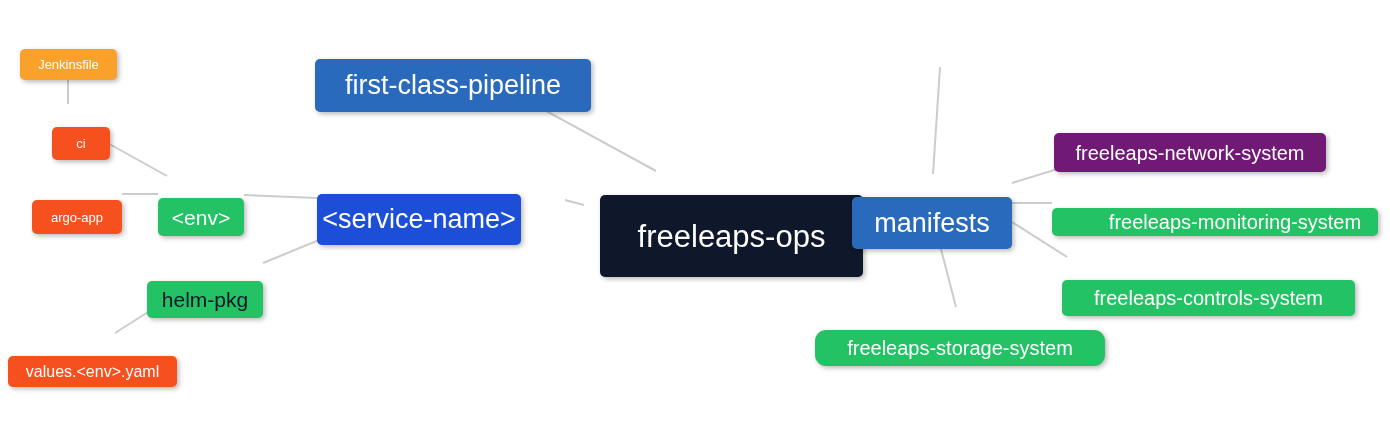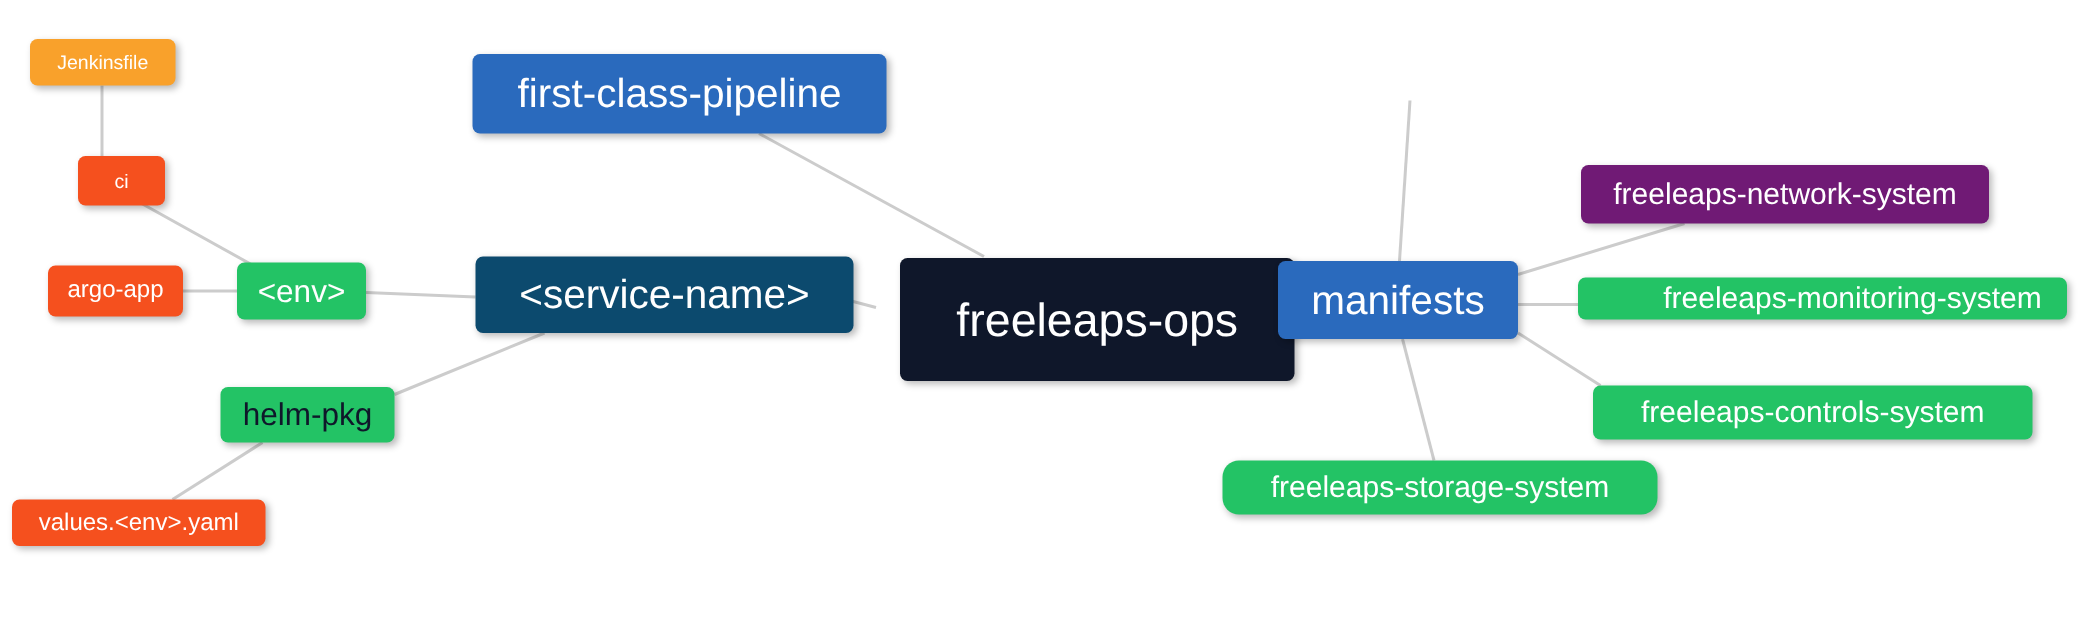--- a/index.html
+++ b/index.html
@@ -29,20 +29,21 @@
     align-items: center;
     justify-content: center;
     color: #ffffff;
     border-radius: 5px;
     box-shadow: 2px 2px 5px rgba(0,0,0,0.28);
     white-space: nowrap;
     z-index: 1;
     cursor: default;
     line-height: 1;
     box-sizing: border-box;
+    margin-top: 23px;
   }
 </style>
 </head>
 <body>
 
 <div id="canvas">
   <svg id="edge-layer" xmlns="http://www.w3.org/2000/svg" viewBox="0 0 1390 421">
       <line x1="68" y1="57" x2="68" y2="104" stroke="#cccccc" stroke-width="2"></line>
       <line x1="86" y1="131" x2="167" y2="176" stroke="#cccccc" stroke-width="2"></line>
       <line x1="122" y1="194" x2="158" y2="194" stroke="#cccccc" stroke-width="2"></line>
@@ -53,25 +54,25 @@
       <line x1="565" y1="200" x2="584" y2="205" stroke="#cccccc" stroke-width="2"></line>
       <line x1="847" y1="205" x2="852" y2="200" stroke="#cccccc" stroke-width="2"></line>
       <line x1="933" y1="174" x2="940" y2="67" stroke="#cccccc" stroke-width="2"></line>
       <line x1="1012" y1="183" x2="1123" y2="149" stroke="#cccccc" stroke-width="2"></line>
       <line x1="1012" y1="203" x2="1052" y2="203" stroke="#cccccc" stroke-width="2"></line>
       <line x1="1012" y1="222" x2="1067" y2="257" stroke="#cccccc" stroke-width="2"></line>
       <line x1="935" y1="226" x2="956" y2="307" stroke="#cccccc" stroke-width="2"></line>
     </svg>
 <div class="node" style="left: 20px; top: 26px; width: 97px; height: 31px; font-size: 13px; background: rgb(249, 161, 43); color: rgb(255, 255, 255);">Jenkinsfile</div>
     <div class="node" style="left: 52px; top: 104px; width: 58px; height: 33px; font-size: 13px; background: rgb(245, 80, 30); color: rgb(255, 255, 255);">ci</div>
-    <div class="node" style="left: 32px; top: 177px; width: 90px; height: 34px; font-size: 16px; background: rgb(245, 80, 30); color: rgb(255, 255, 255);">argo-app</div>
+    <div class="node" style="left: 32px; top: 177px; width: 90px; height: 34px; font-size: 13px; background: rgb(245, 80, 30); color: rgb(255, 255, 255);">argo-app</div>
     <div class="node" style="left: 158px; top: 175px; width: 86px; height: 38px; font-size: 21px; background: rgb(35, 195, 101); color: rgb(255, 255, 255);">&lt;env&gt;</div>
     <div class="node" style="left: 147px; top: 258px; width: 116px; height: 37px; font-size: 21px; background: rgb(35, 195, 101); color: #0f172a;">helm-pkg</div>
     <div class="node" style="left: 8px; top: 333px; width: 169px; height: 31px; font-size: 16px; background: rgb(245, 80, 30); color: rgb(255, 255, 255);">values.&lt;env&gt;.yaml</div>
     <div class="node" style="left: 315px; top: 36px; width: 276px; height: 53px; font-size: 27px; background: rgb(42, 106, 189); color: rgb(255, 255, 255);">first-class-pipeline</div>
-    <div class="node" style="left: 317px; top: 171px; width: 252px; height: 51px; font-size: 27px; background: #0c4a6e; color: rgb(255, 255, 255);">&lt;service-name&gt;</div>
+    <div class="node" style="left: 317px; top: 171px; width: 204px; height: 51px; font-size: 27px; background: #1d4ed8; color: rgb(255, 255, 255);">&lt;service-name&gt;</div>
     <div class="node" style="left: 600px; top: 172px; width: 263px; height: 82px; font-size: 31px; background: #0f172a; color: rgb(255, 255, 255);">freeleaps-ops</div>
     <div class="node" style="left: 852px; top: 174px; width: 160px; height: 52px; font-size: 27px; background: rgb(42, 106, 189); color: rgb(255, 255, 255);">manifests</div>
     <div class="node" style="left: 1054px; top: 110px; width: 272px; height: 39px; font-size: 20px; background: #701a75; color: rgb(255, 255, 255);">freeleaps-network-system</div>
     <div class="node" style="left: 1052px; top: 185px; width: 326px; height: 28px; font-size: 20px; background: rgb(35, 195, 101); color: rgb(255, 255, 255); padding-left: 40px;">freeleaps-monitoring-system</div>
     <div class="node" style="left: 1062px; top: 257px; width: 293px; height: 36px; font-size: 20px; background: rgb(35, 195, 101); color: rgb(255, 255, 255);">freeleaps-controls-system</div>
     <div class="node" style="left: 815px; top: 307px; width: 290px; height: 36px; font-size: 20px; background: rgb(35, 195, 101); color: rgb(255, 255, 255); border-radius: 11px;">freeleaps-storage-system</div>
   </div>
 
 </body></html>

